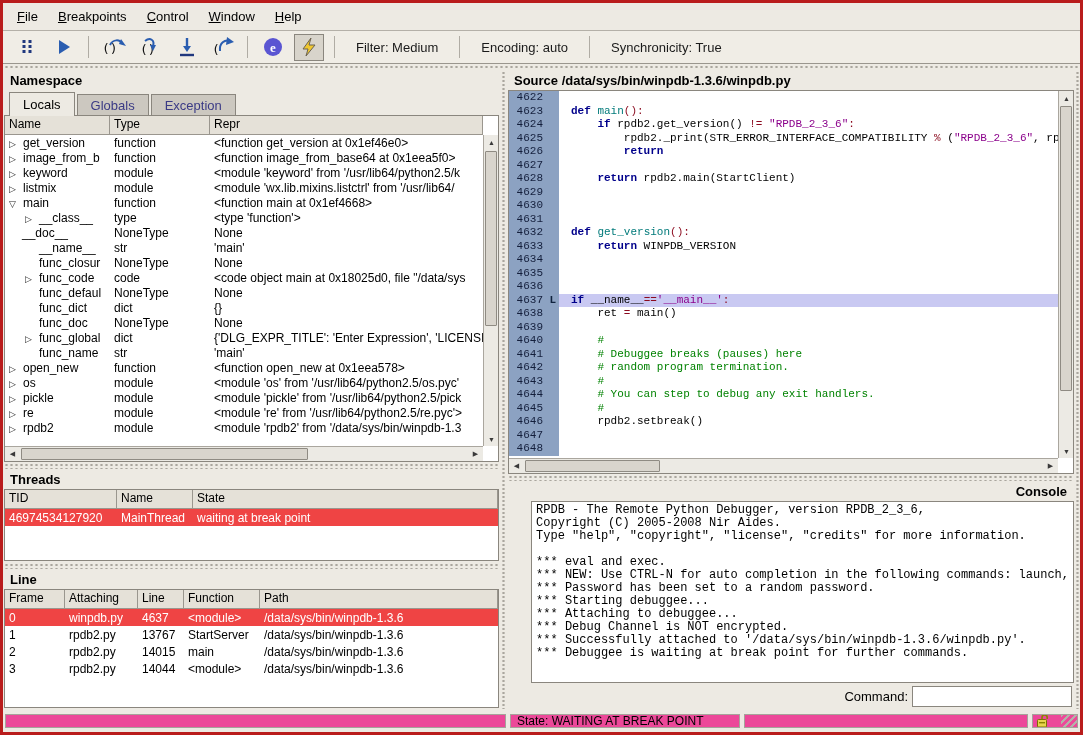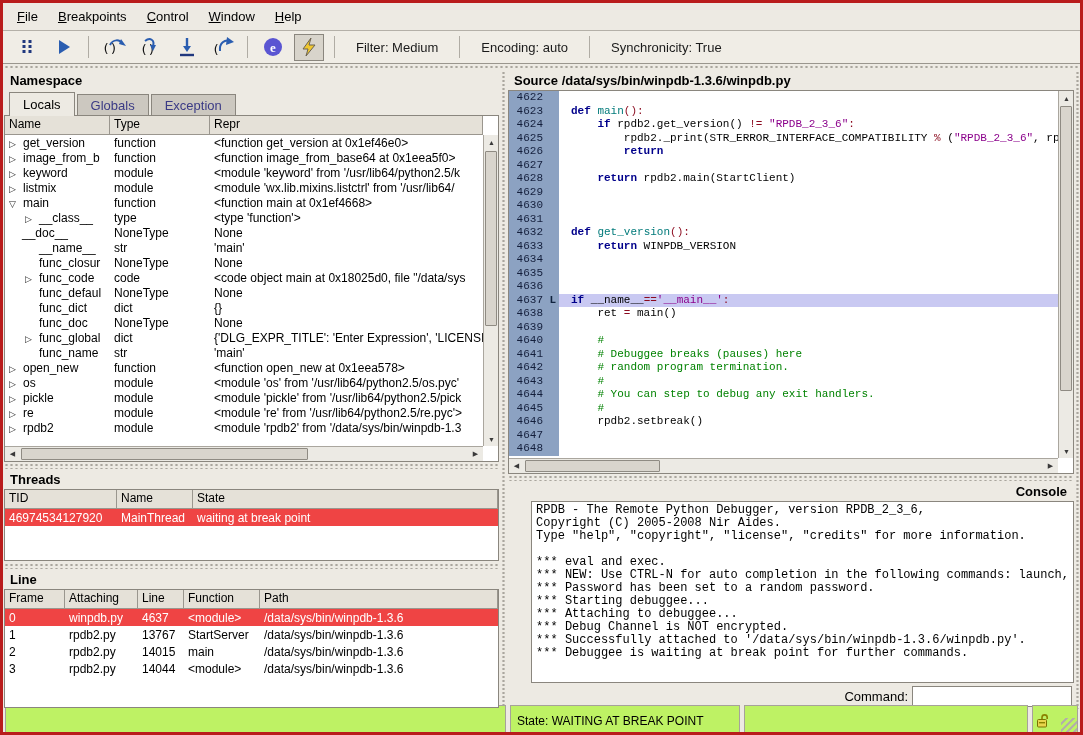--- a/index.html
+++ b/index.html
@@ -84,21 +84,21 @@
   .tk-p{color:#000;}
   
   .console-panel{flex:1;display:flex;flex-direction:column;min-height:0;align-items:flex-end;}
   .con-box{flex:1;min-height:0;margin:0 0 0 1px;overflow:hidden;padding:2px 4px;}
   .con-line{font-family:"Liberation Mono","DejaVu Sans Mono",monospace;font-size:12px;height:13px;line-height:13px;white-space:pre;overflow:hidden;}
   .cmd-row{height:26px;flex:none;display:flex;align-items:center;padding:2px 2px 2px 6px;}
   .cmd-label{font-size:13px;margin-right:4px;white-space:nowrap;}
   .cmd-input{flex:1;height:21px;border:1px solid #8a867e;background:#fff;font-family:"Liberation Mono",monospace;font-size:12px;padding:0 3px;outline:none;}
   
   .statusbar{height:23px;flex:none;display:flex;align-items:center;gap:4px;padding:2px 2px;background:#edeae3;}
-  .sb-sect{height:31px;border:1px solid #a6a29a;background:#bef264;display:flex;align-items:center;padding:0 6px;font-size:12px;white-space:nowrap;overflow:hidden;}
+  .sb-sect{height:14px;border:1px solid #a6a29a;background:#ec4899;display:flex;align-items:center;padding:0 6px;font-size:12px;white-space:nowrap;overflow:hidden;}
   .sb-0{width:501px;flex:none;}
   .sb-1{width:230px;flex:none;}
   .sb-2{flex:1;}
   .sb-3{width:46px;flex:none;position:relative;padding:0 2px;}
   .grip{position:absolute;right:0;bottom:0;width:16px;height:17px;background:repeating-linear-gradient(135deg,transparent 0 3px,#b4b0a8 3px 5px);}
   svg{display:block;}
 </style>
 </head>
 <body>
 

